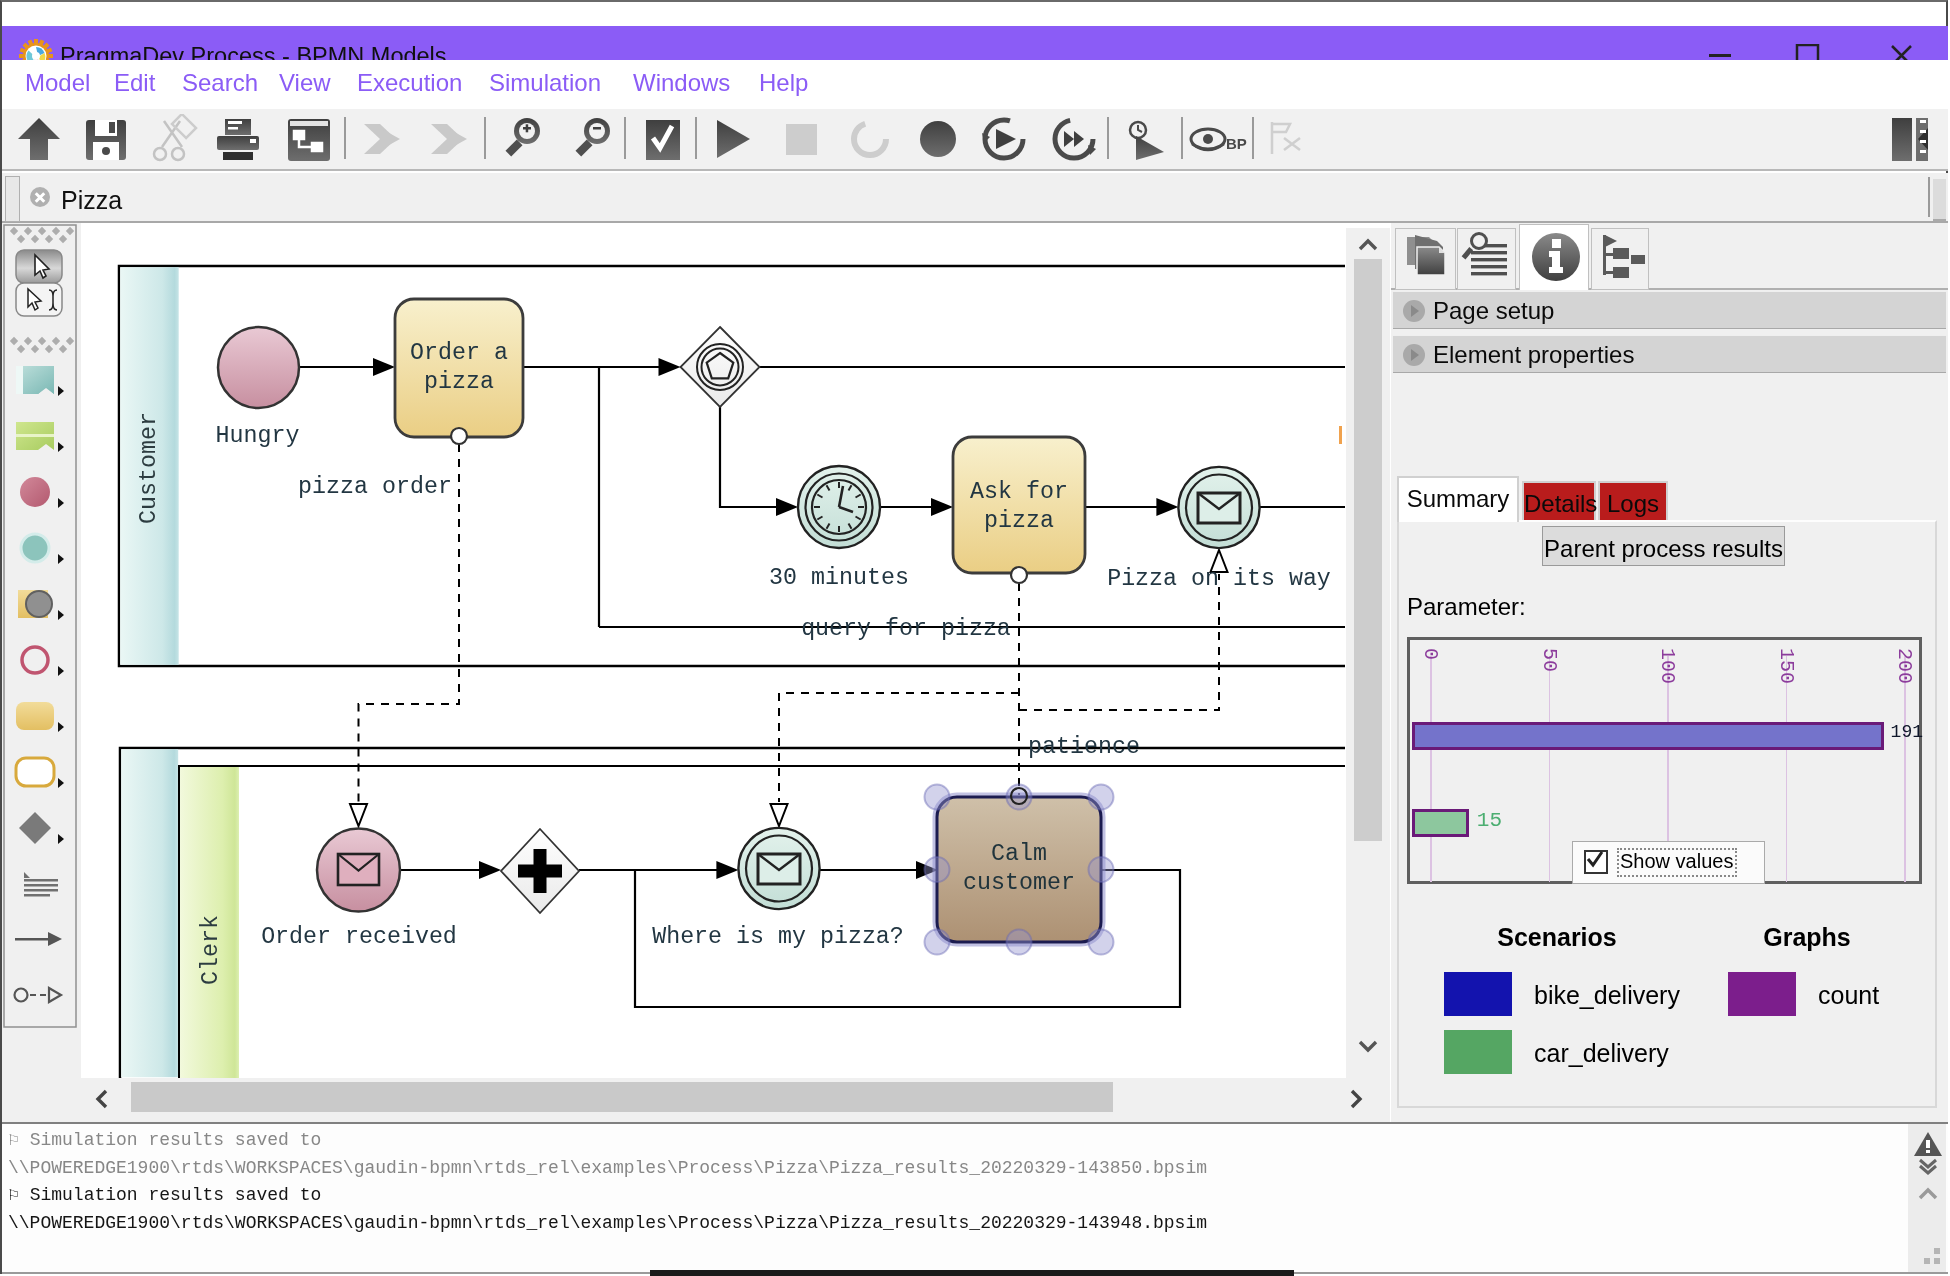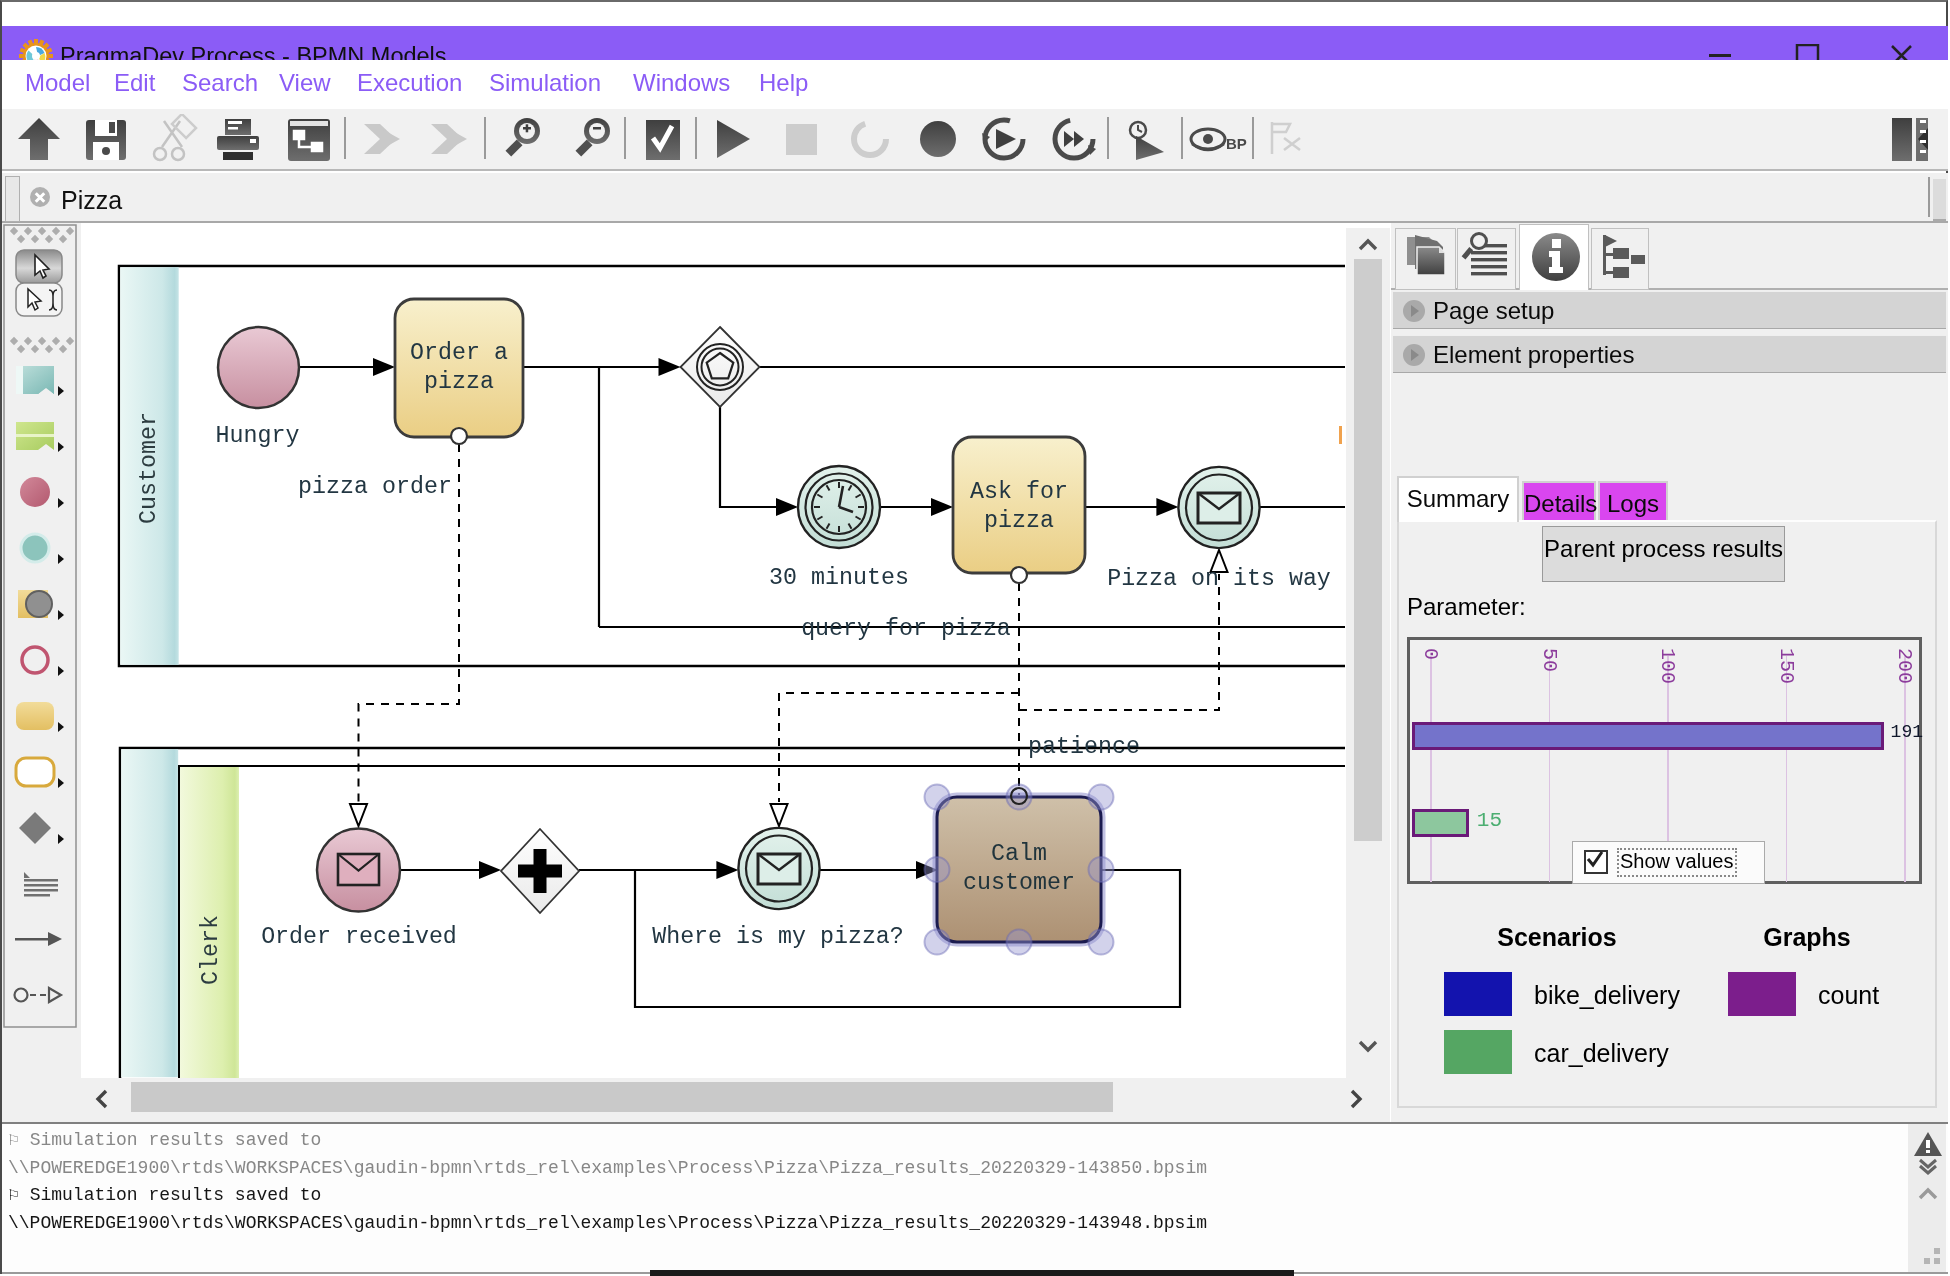--- a/index.html
+++ b/index.html
@@ -44,23 +44,23 @@
   
   .ptab{height:62px;background:#f0f0f0;border:1px solid #c0c0c0;box-sizing:border-box;}
   .phead{left:2px;width:553px;height:38px;background:#d4d4d4;border-top:1px solid #efefef;
          border-bottom:1px solid #a8a8a8;box-sizing:border-box;font-size:24px;color:#0a0a0a;
          line-height:37px;padding-left:40px;}
   .hicon{position:absolute;left:10px;top:8px;width:22px;height:22px;border-radius:11px;background:#a9a9a9;}
   .hicon:before{content:"";position:absolute;left:8px;top:5px;border-left:8px solid #8a8a8a;
                 border-top:6px solid transparent;border-bottom:6px solid transparent;}
   .hicon.down:before{left:5px;top:8px;border-top:8px solid #8a8a8a;border-left:6px solid transparent;
                 border-right:6px solid transparent;border-bottom:none;}
-  .stab{background:#d946ef;border:2px solid #d0d0d0;border-bottom:none;box-sizing:border-box;
+  .stab{background:#b91c1c;border:2px solid #d0d0d0;border-bottom:none;box-sizing:border-box;
         font-size:24px;text-align:center;line-height:42px;color:#0a0a0a;}
-  #ppr{left:151px;top:303px;width:243px;height:56px;background:#dcdcdc;border:1px solid #9a9a9a;
+  #ppr{left:151px;top:303px;width:243px;height:40px;background:#dcdcdc;border:1px solid #9a9a9a;
        box-sizing:border-box;text-align:center;font-size:24px;line-height:44px;}
   #combo{left:141px;top:360px;width:397px;height:42px;background:#fff;border:2px solid #6a6a6a;
          box-sizing:border-box;font-size:24px;line-height:38px;padding-left:10px;}
   #chart{left:16px;top:414px;width:515px;height:247px;background:#f0f0f0;border:3px solid #5f5f5f;
          box-sizing:border-box;}
   .grid{position:absolute;top:16px;width:1.5px;height:226px;background:#dcc2e2;}
   .glab{position:absolute;top:8px;font-size:20px;color:#8c3c9c;writing-mode:vertical-rl;
         font-family:"Liberation Mono",monospace;letter-spacing:0px;}
   #showv{left:162px;top:201px;width:193px;height:43px;background:#fbfbfb;border:1px solid #aaa;box-sizing:border-box;}
   #cbox{position:absolute;left:11px;top:8px;width:24px;height:24px;background:#fff;border:2.5px solid #333;box-sizing:border-box;}

